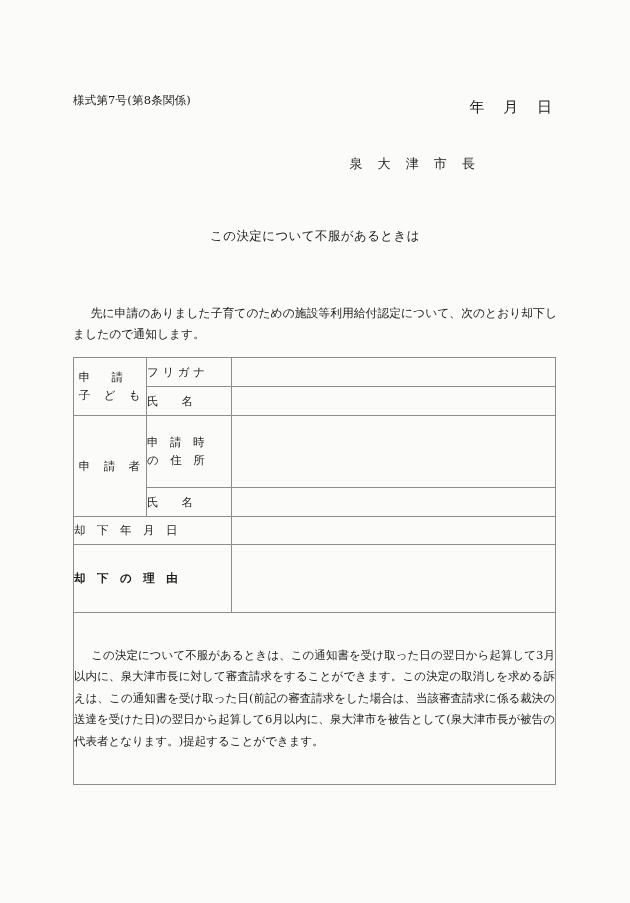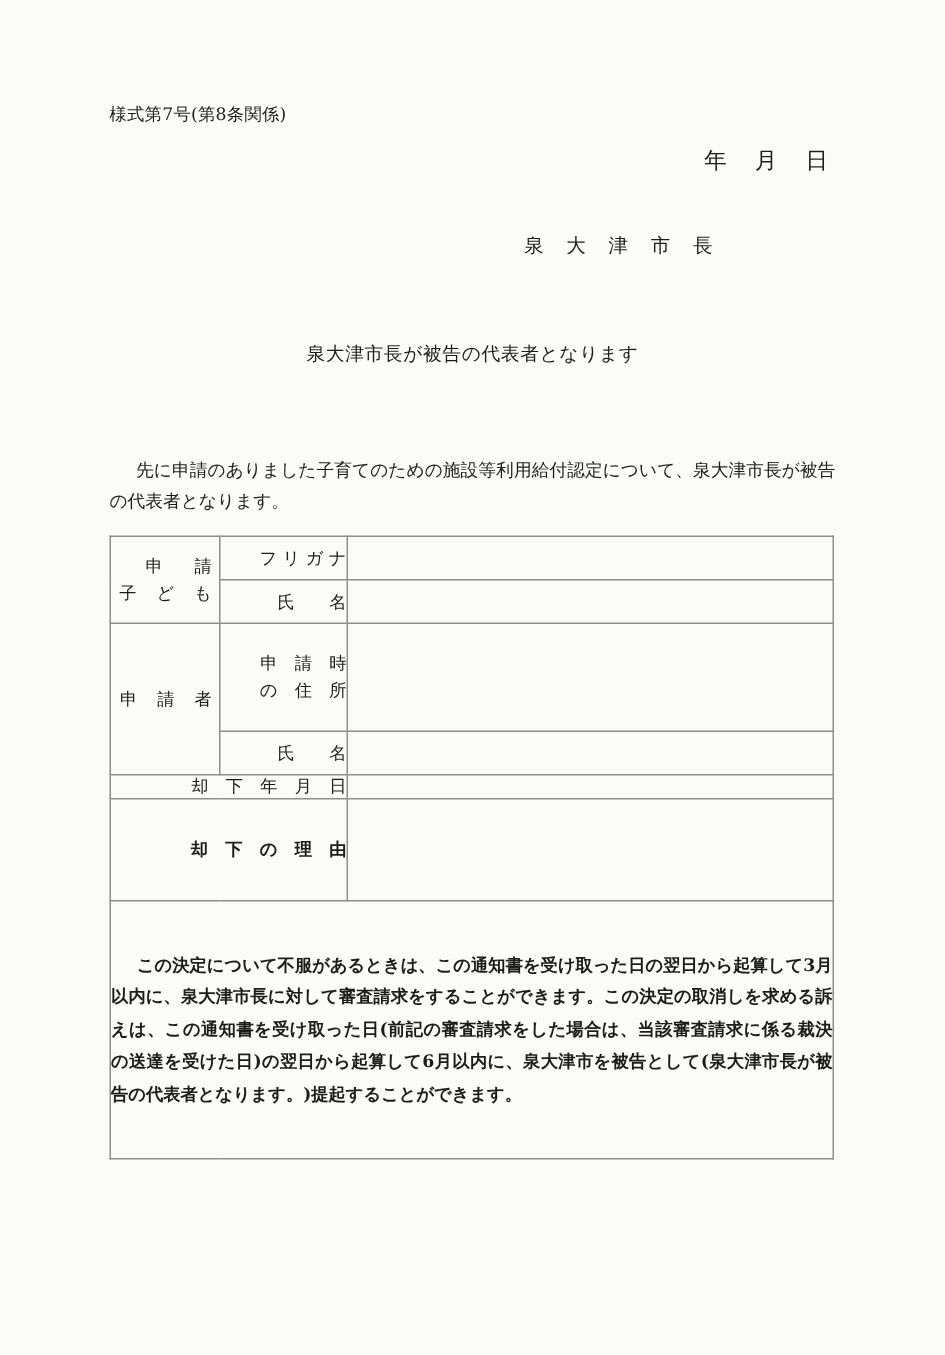--- a/index.html
+++ b/index.html
@@ -20,21 +20,21 @@
 
   .page {
     position: absolute;
     inset: 0;
   }
 
   
   .form-no {
     position: absolute;
     left: 73px;
-    top: 69px;
+    top: 93px;
     font-size: 11.5px;
     letter-spacing: 0.2px;
     white-space: nowrap;
   }
 
   .date-line {
     position: absolute;
     right: 78px;
     top: 98px;
     font-size: 15px;
@@ -84,36 +84,36 @@
     border-collapse: collapse;
     table-layout: fixed;
   }
   .form-table td {
     border: 1px solid #8d8d8d;
     padding: 0;
     vertical-align: middle;
     font-size: 11.5px;
   }
   .lbl {
-    text-align: right;
+    text-align: left;
     white-space: nowrap;
   }
   .lbl .sp { letter-spacing: 0.42em; padding-left: 0.42em; }
   .stack { line-height: 1.55; }
 
   .val { background: transparent; }
 
   
   .r-furigana { height: 29px; }
   .r-name     { height: 29px; }
   .r-address  { height: 72px; }
   .r-aname    { height: 29px; }
-  .r-date     { height: 16px; }
+  .r-date     { height: 28px; }
   .r-reason   { height: 68px; font-weight: bold; }
-  .r-notice   { height: 172px; font-weight: bold; }
+  .r-notice   { height: 172px; }
 
   .notice-cell {
     vertical-align: top;
     padding: 14px 17px 0 17px;
   }
   .notice-text {
     font-size: 11.5px;
     line-height: 1.86;
     text-indent: 1.5em;
     text-align: justify;
@@ -134,23 +134,23 @@
   </div>
 
   <div class="mayor-line">
     <span>泉</span>
     <span>大</span>
     <span>津</span>
     <span>市</span>
     <span>長</span>
   </div>
 
-  <div class="doc-title">泉大津市長が被告の代表者となります</div>
-
-  <div class="lead-text">先に申請のありました子育てのための施設等利用給付認定について、泉大津市長が被告の代表者となります。</div>
+  <div class="doc-title">この決定について不服があるときは</div>
+
+  <div class="lead-text">先に申請のありました子育てのための施設等利用給付認定について、次のとおり却下しましたので通知します。</div>
 
   <table class="form-table">
     <colgroup>
       <col style="width:73px">
       <col style="width:85px">
       <col style="width:324px">
     </colgroup>
     <tbody>
       <tr class="r-furigana">
         <td class="lbl" rowspan="2">

